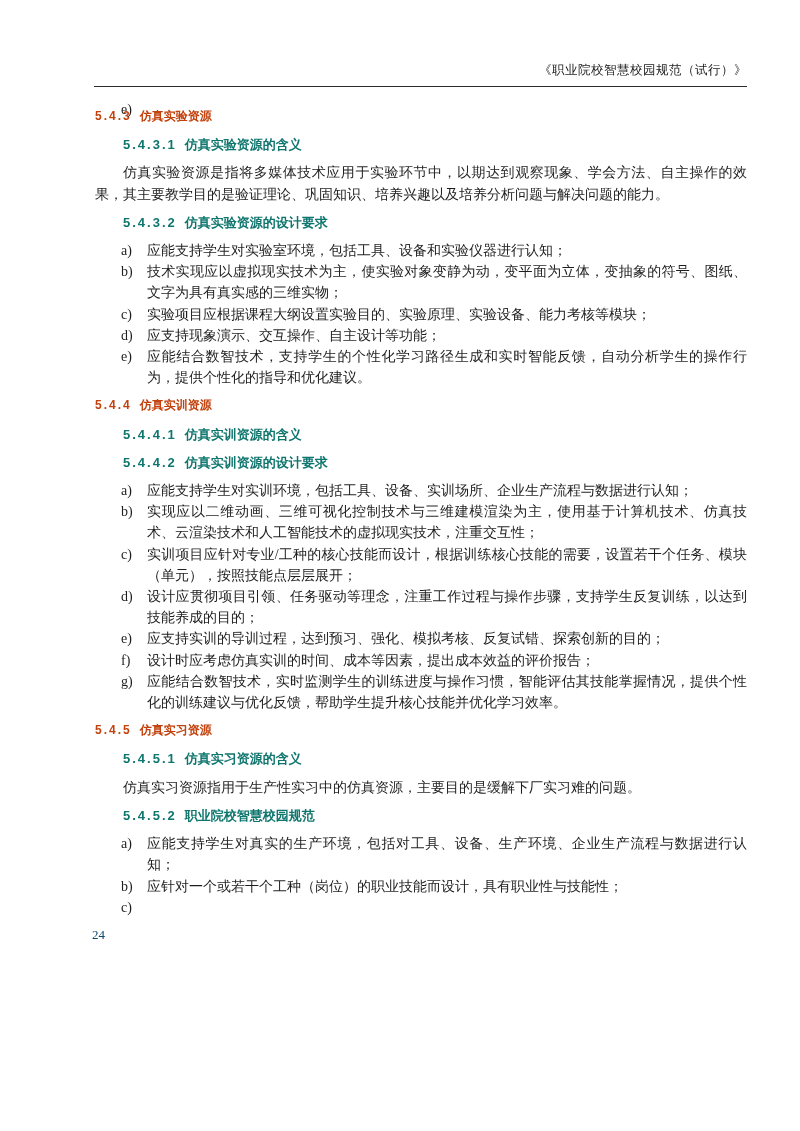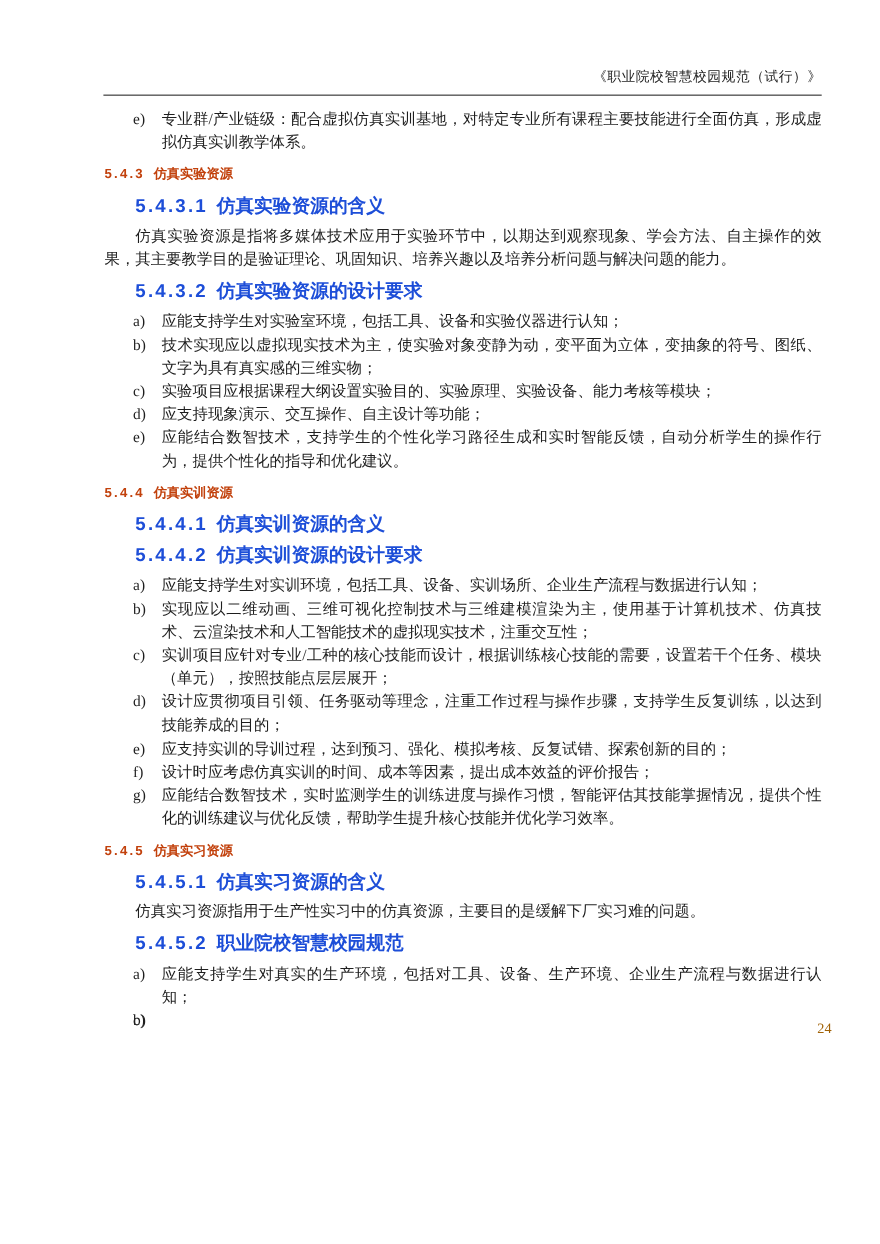--- a/index.html
+++ b/index.html
@@ -43,24 +43,24 @@
     font-weight: bold;
     font-size: 12px;
     margin: 7px 0;
     text-align: left;
     color: #c2410c;
   }
 
   .subsec-heading {
     font-family: "Liberation Sans", "DejaVu Sans", sans-serif;
     font-weight: bold;
-    font-size: 17px;
+    font-size: 13px;
     margin: 7px 0 7px 28px;
     text-align: left;
-    color: #1d4ed8;
+    color: #0f766e;
   }
 
   .h-num { letter-spacing: 2px; margin-right: 8px; }
 
   .para {
     margin: 2px 0;
     text-indent: 28px;
   }
 
   .list { margin: 0 0 6px 0; }
@@ -72,42 +72,41 @@
 
   .list-item .marker {
     position: absolute;
     left: 26px;
   }
 
   .carryover { margin-bottom: 6px; }
 
   .footer {
     position: absolute;
-    left: 104px;
+    left: 92px;
     width: 652px;
     bottom: 52px;
-    text-align: right;
+    text-align: left;
     font-size: 13px;
-    color: #a16207;
+    color: #0c4a6e;
   }
 </style>
 </head>
 <body>
 
 <div class="page">
 
   <div class="running-head">
     <span>《职业院校智慧校园规范（试行）》</span>
   </div>
 
   <div class="content">
 
     <div class="list-item carryover">
       <span class="marker">e)</span>
-      <span>专业群/产业链级：配合虚拟仿真实训基地，对特定专业所有课程主要技能进行全面仿真，形成虚拟仿真实训教学体系。</span>
     </div>
 
     <div class="sec-heading"><span class="h-num">5.4.3</span><span>仿真实验资源</span></div>
 
     <div class="subsec-heading"><span class="h-num">5.4.3.1</span><span>仿真实验资源的含义</span></div>
 
     <p class="para">仿真实验资源是指将多媒体技术应用于实验环节中，以期达到观察现象、学会方法、自主操作的效果，其主要教学目的是验证理论、巩固知识、培养兴趣以及培养分析问题与解决问题的能力。</p>
 
     <div class="subsec-heading"><span class="h-num">5.4.3.2</span><span>仿真实验资源的设计要求</span></div>
 
@@ -180,20 +179,21 @@
 
     <div class="subsec-heading"><span class="h-num">5.4.5.2</span><span>职业院校智慧校园规范</span></div>
 
     <div class="list">
       <div class="list-item">
         <span class="marker">a)</span>
         <span>应能支持学生对真实的生产环境，包括对工具、设备、生产环境、企业生产流程与数据进行认知；</span>
       </div>
       <div class="list-item">
         <span class="marker">b)</span>
+        <span>应针对一个或若干个工种（岗位）的职业技能而设计，具有职业性与技能性；</span>
       </div>
       <div class="list-item">
         <span class="marker">c)</span>
       </div>
     </div>
 
   </div>
 
   <div class="footer">
     <span>24</span>

